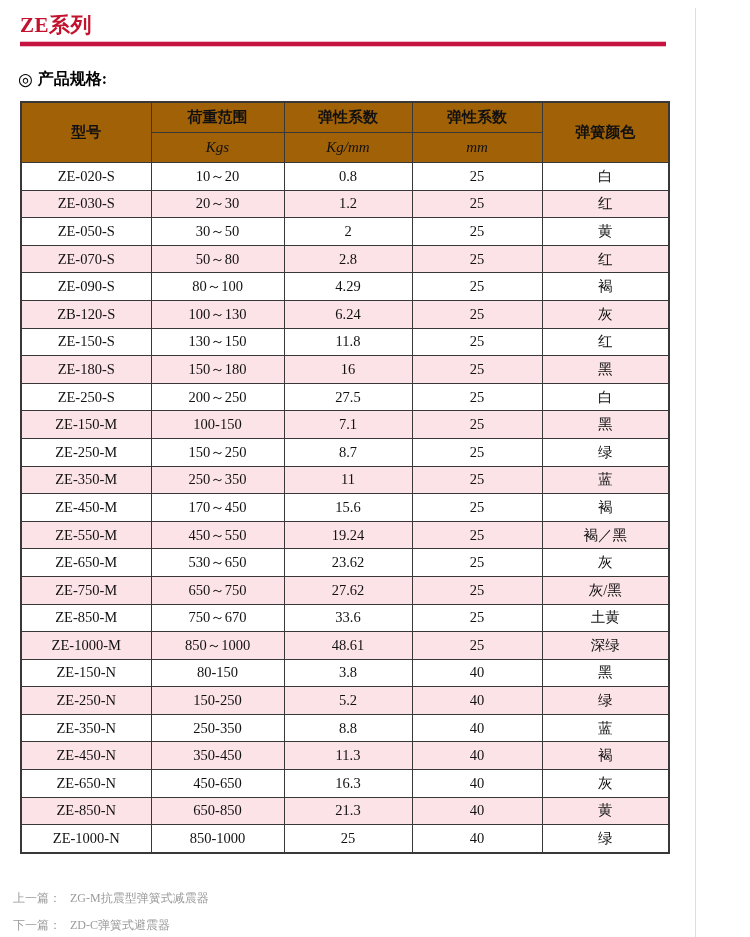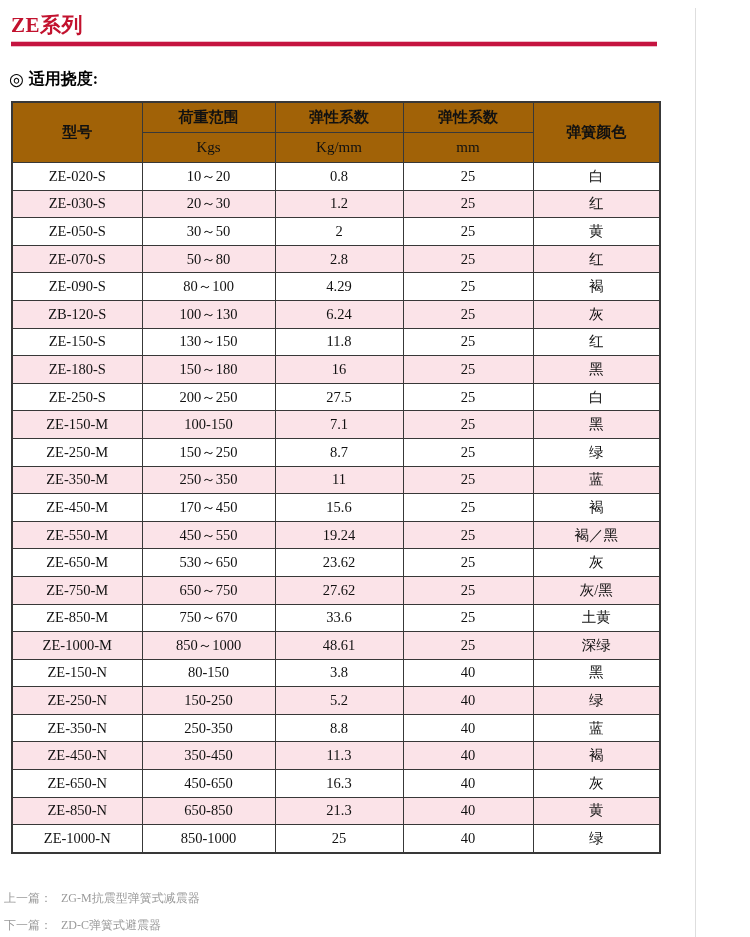--- a/index.html
+++ b/index.html
@@ -4,21 +4,21 @@
 <style>
   html,body{margin:0;padding:0;}
   body{
     position:relative;
     width:750px;height:937px;
     background:#ffffff;
     overflow:hidden;
     font-family:"Liberation Serif","DejaVu Serif",serif;
     color:#1a1a1a;
   }
-  .content{padding-left:11px;}
+  .content{padding-left:20px;}
 
   .page-title{
     margin:13px 0 5px 0;
     font-size:21px;
     line-height:24px;
     font-weight:bold;
     color:#c2122e;
     letter-spacing:0.5px;
   }
   .title-rule{
@@ -52,20 +52,21 @@
   table.spec thead th{
     background:#a16207;
     height:29px;
     font-size:15px;
     font-weight:bold;
     color:#111;
   }
   table.spec thead tr.unit-row th{
     font-weight:normal;
     font-size:15px;
+    font-style:italic;
   }
   table.spec tbody td{
     height:26.6px;
     font-size:14.5px;
     background:#ffffff;
     color:#111;
   }
   table.spec tbody tr:nth-child(even) td{
     background:#fbe3e8;
   }
@@ -94,21 +95,21 @@
 </head>
 <body>
 
 <div class="content">
 
   <h1 class="page-title">ZE系列</h1>
   <div class="title-rule"></div>
 
   <div class="section-heading">
     <span class="icon">◎</span>
-    <span>适用挠度:</span>
+    <span>产品规格:</span>
   </div>
 
   <table class="spec">
     <colgroup>
       <col style="width:130px">
       <col style="width:133px">
       <col style="width:128px">
       <col style="width:130px">
       <col style="width:127px">
     </colgroup>

